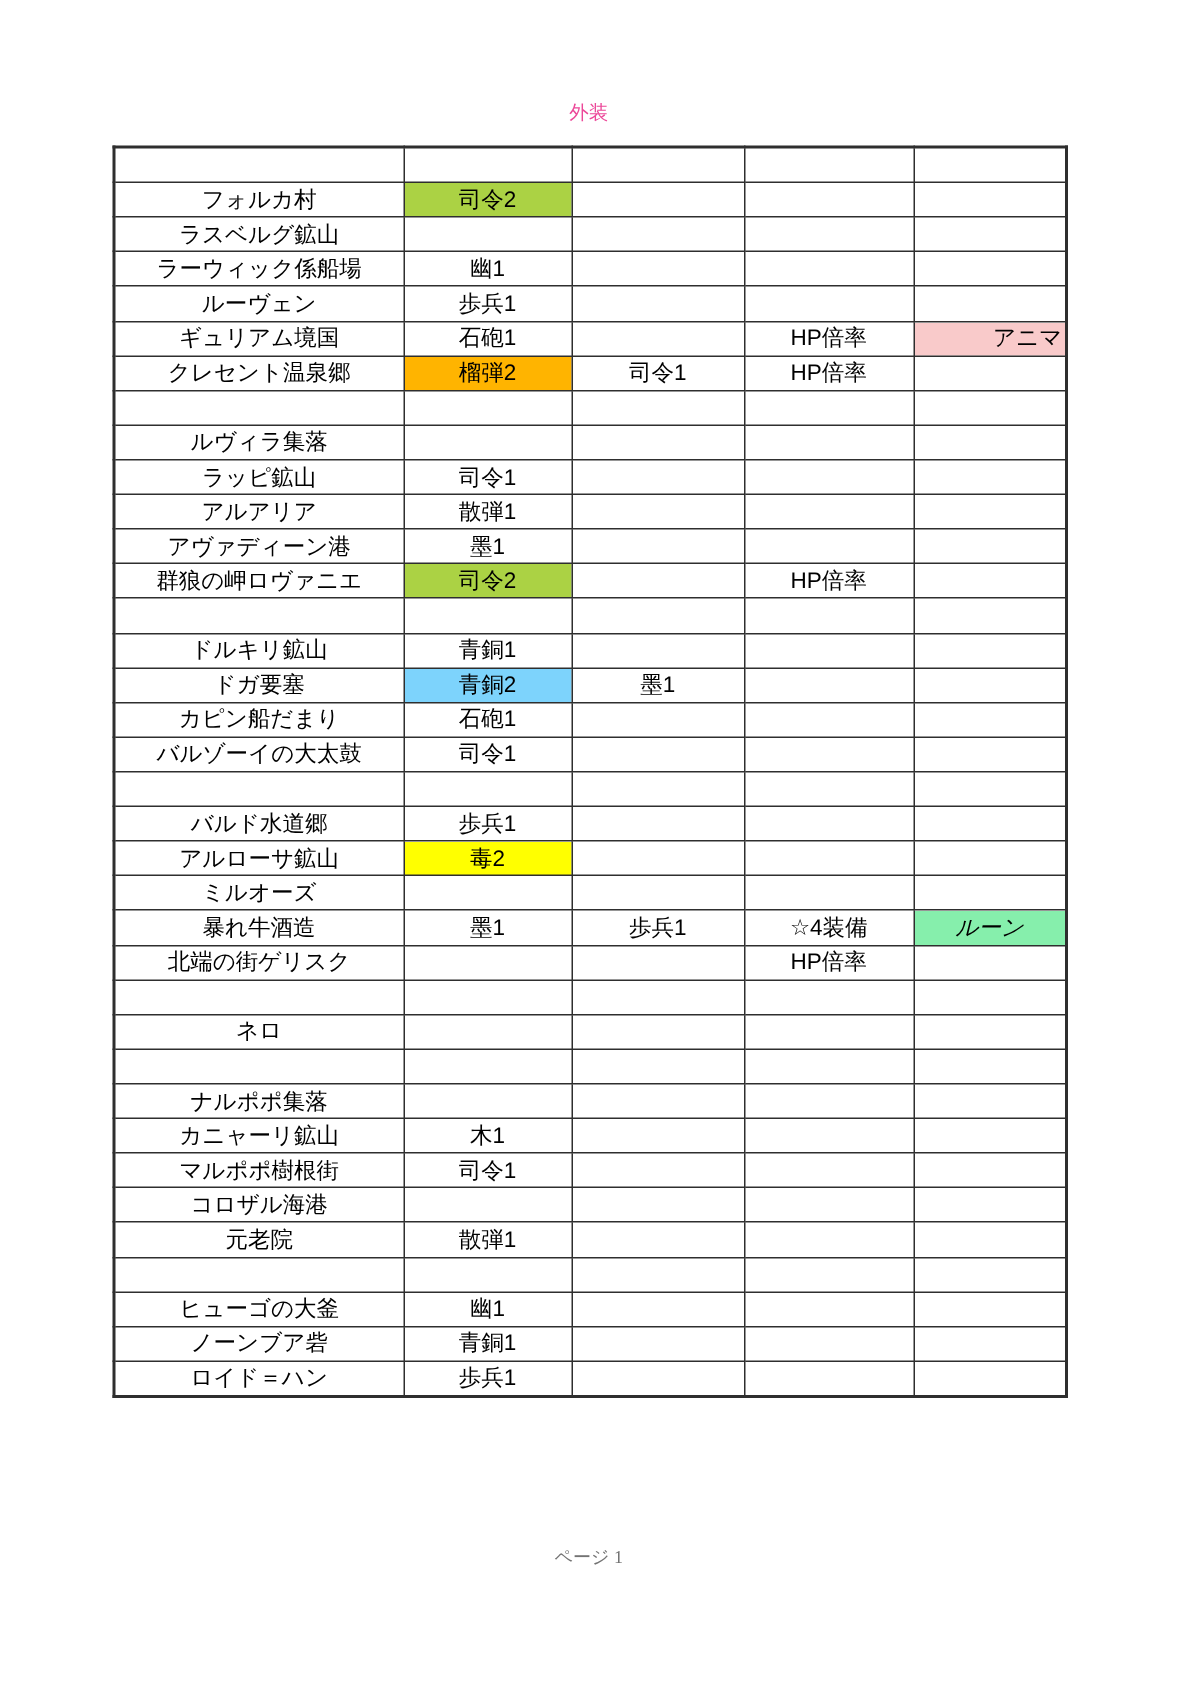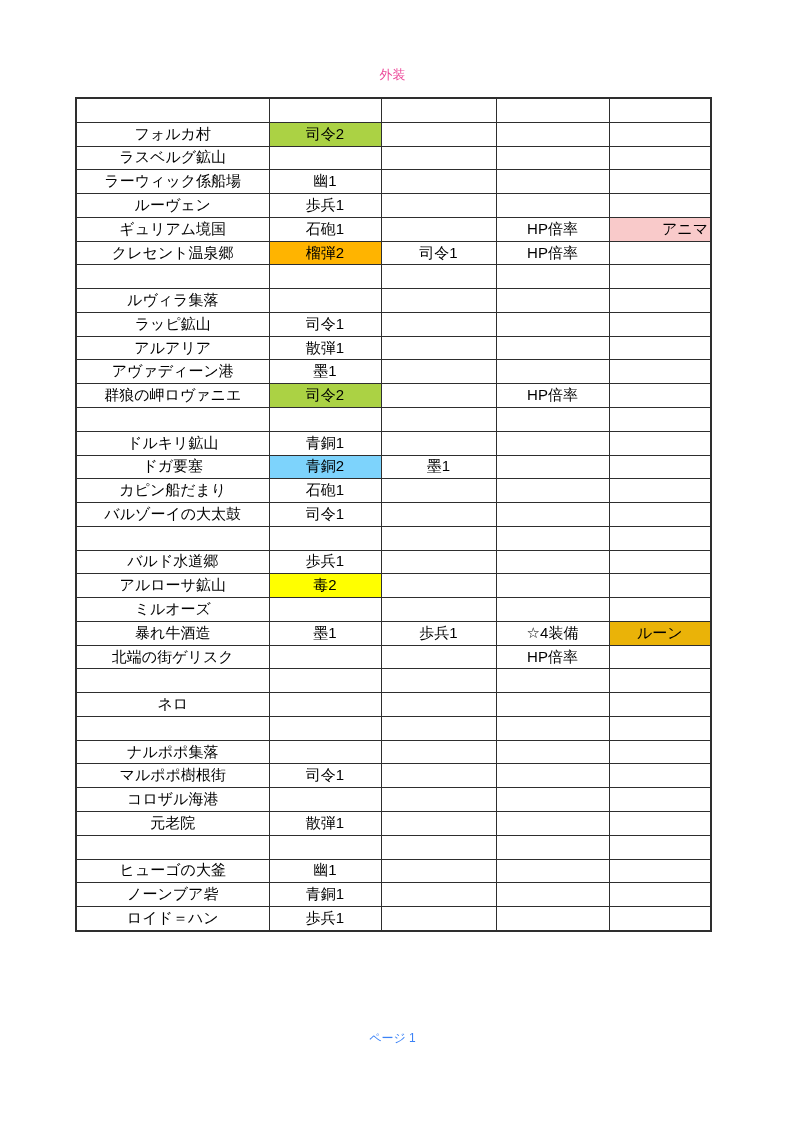--- a/index.html
+++ b/index.html
@@ -45,21 +45,22 @@
     overflow: hidden;
     white-space: nowrap;
   }
   .page-footer {
     position: absolute;
     left: 75px;
     top: 1030px;
     width: 635px;
     text-align: center;
     font-size: 12px;
-    color: #3b82f6;
+    color: #737373;
+    font-family: Liberation Serif, serif;
   }
 </style>
 </head>
 <body>
 
 <div class="page">
   <div class="sheet-title">外装</div>
 
   <table class="grid">
     <colgroup>
@@ -222,21 +223,21 @@
           <td></td>
           <td></td>
           <td></td>
           <td></td>
         </tr>
         <tr>
           <td>暴れ牛酒造</td>
           <td>墨1</td>
           <td>歩兵1</td>
           <td>☆4装備</td>
-          <td style="background: #eab308;">ルーン</td>
+          <td style="background: #86efac; font-style: italic;">ルーン</td>
         </tr>
         <tr>
           <td>北端の街ゲリスク</td>
           <td></td>
           <td></td>
           <td>HP倍率</td>
           <td></td>
         </tr>
         <tr>
           <td></td>
@@ -255,20 +256,27 @@
         <tr>
           <td></td>
           <td></td>
           <td></td>
           <td></td>
           <td></td>
         </tr>
         <tr>
           <td>ナルポポ集落</td>
           <td></td>
+          <td></td>
+          <td></td>
+          <td></td>
+        </tr>
+        <tr>
+          <td>カニャーリ鉱山</td>
+          <td>木1</td>
           <td></td>
           <td></td>
           <td></td>
         </tr>
         <tr>
           <td>マルポポ樹根街</td>
           <td>司令1</td>
           <td></td>
           <td></td>
           <td></td>

